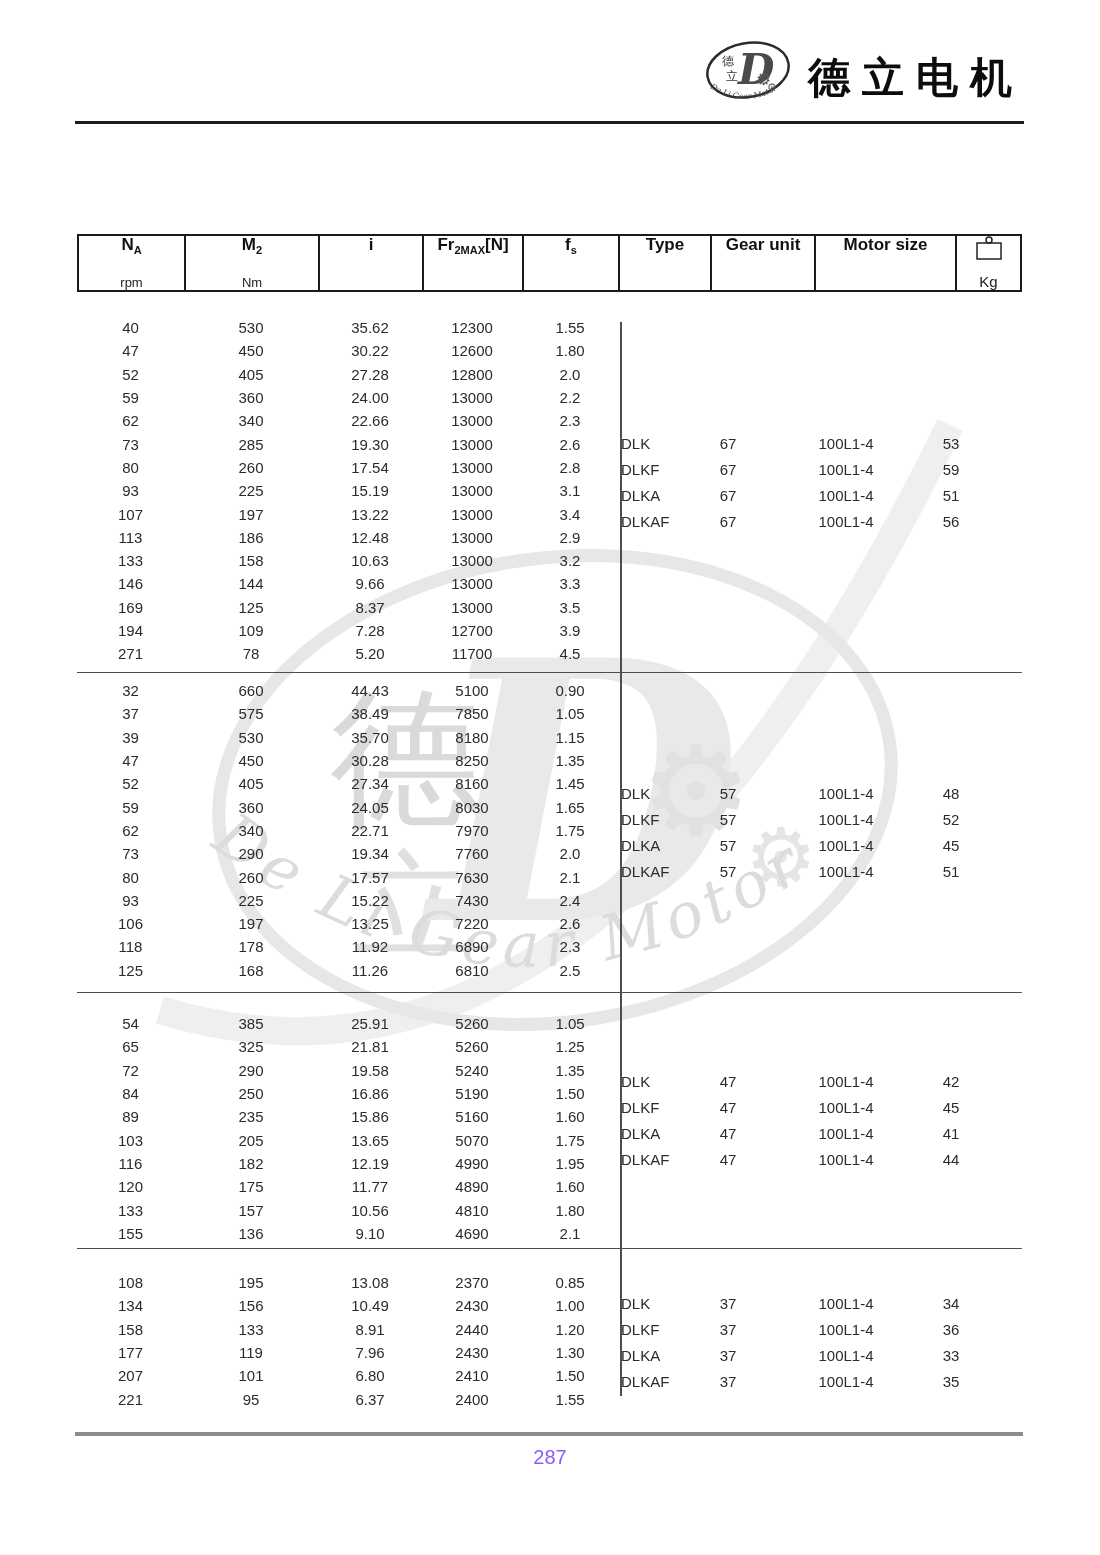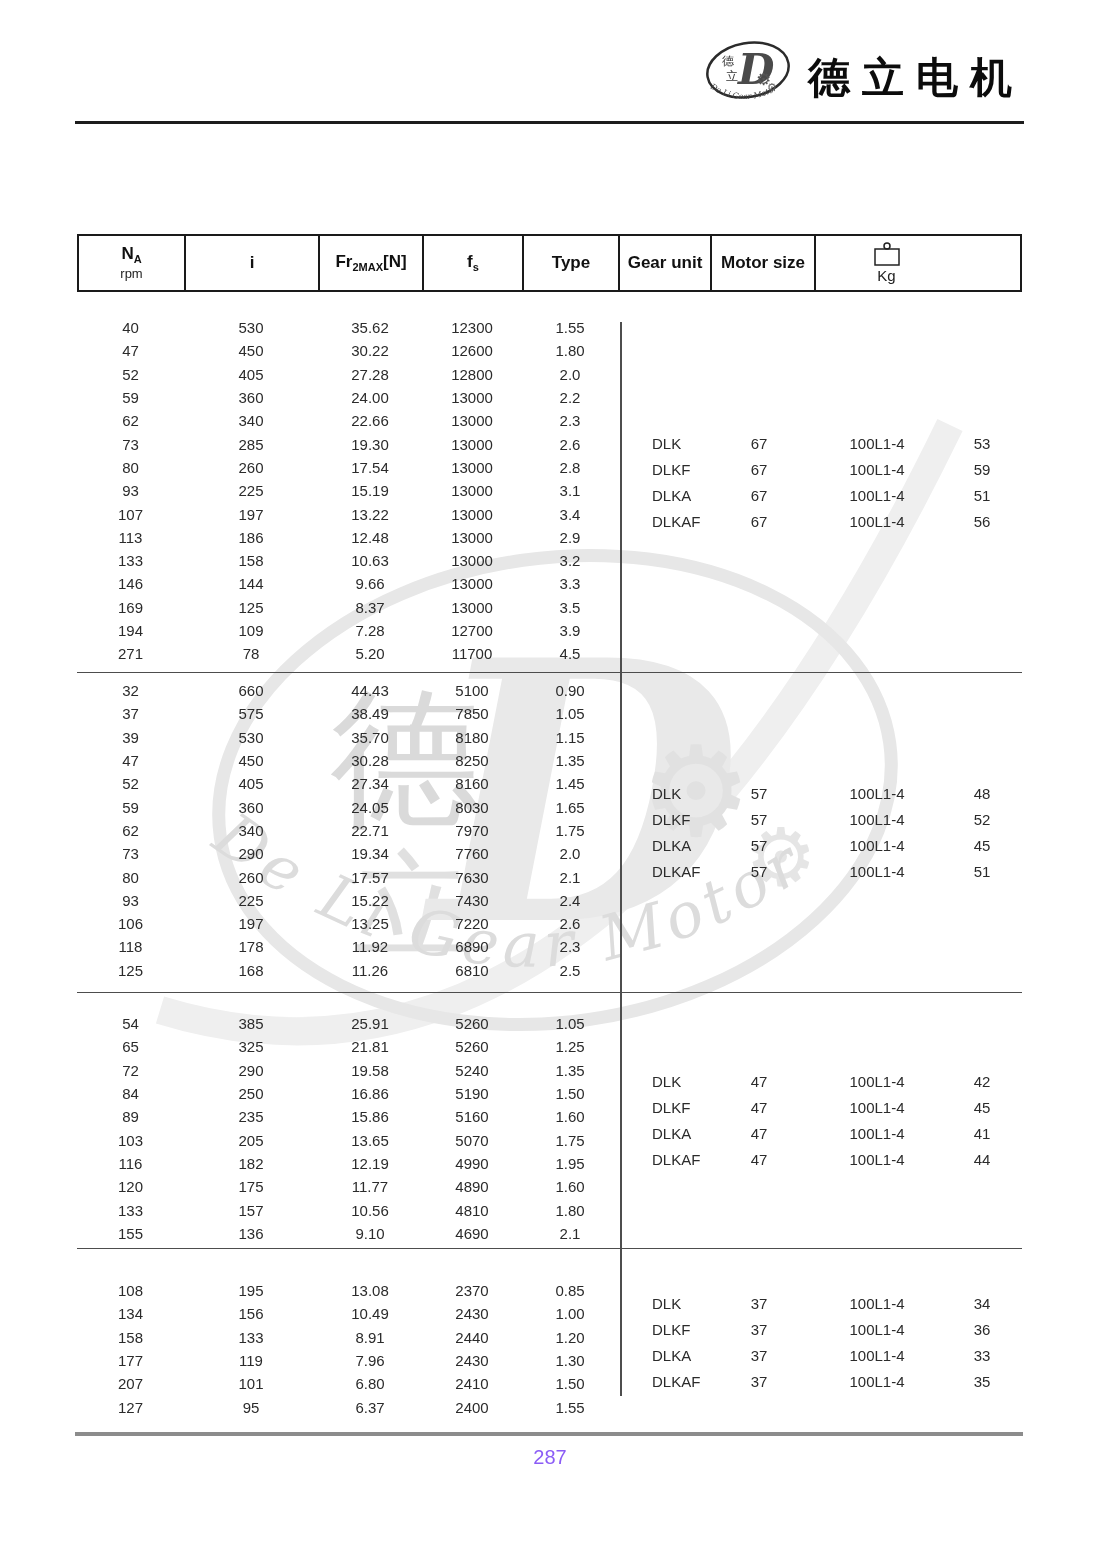--- a/index.html
+++ b/index.html
@@ -26,42 +26,42 @@
   .title-box .t-small sub { font-size:13px; }
   .title-box .t-big { font-size:31px; font-weight:bold; color:#111; letter-spacing:0.5px; }
   
   .col-header {
     position:absolute; left:77px; top:234px; width:945px; height:58px;
     border:2px solid #1a1a1a; display:grid; z-index:2;
     grid-template-columns:107px 134px 104px 100px 96px 92px 104px 141px auto;
   }
   .col-header .hcell {
     border-right:2px solid #1a1a1a; display:flex; flex-direction:column;
-    align-items:center; justify-content:center; line-height:1.05;
+    align-items:center; justify-content:space-between; line-height:1.05;
   }
   .col-header .hcell:last-child { border-right:none; }
   .hmain { font-size:17px; font-weight:bold; color:#111; }
   .hmain sub { font-size:11px; font-weight:bold; }
   .hunit { font-size:13px; color:#222; margin-top:1px; }
   .kgcell { gap:1px; }
   
   .data-area { position:absolute; left:77px; top:292px; width:945px; height:1143px; z-index:1; }
   .v-divider { position:absolute; left:543px; top:30px; width:2px; height:1074px; background:#4e4e4e; }
   .block { position:relative; width:100%; }
   .block-2, .block-3, .block-4 { border-top:1px solid #4d4d4d; }
   .block-1 { height:380px; padding-top:22px; }
   .block-2 { height:320px; padding-top:13px; }
   .block-3 { height:256px; padding-top:19px; }
   .block-4 { height:187px; padding-top:14px; }
   .left-rows { position:absolute; left:0; width:545px; }
   .block-1 .left-rows { top:24px; } .block-2 .left-rows { top:6px; }
-  .block-3 .left-rows { top:19px; } .block-4 .left-rows { top:30px; }
+  .block-3 .left-rows { top:19px; } .block-4 .left-rows { top:22px; }
   .drow { display:grid; grid-template-columns:107px 134px 104px 100px 96px; height:23.3px; align-items:center; }
   .drow span { text-align:center; font-size:15px; color:#2b2b2b; }
-  .right-group { position:absolute; left:543px; top:50%; transform:translateY(-50%); width:402px; }
+  .right-group { position:absolute; left:512px; top:50%; transform:translateY(-50%); width:402px; }
   .mrow { display:grid; grid-template-columns:96px 86px 150px 60px; height:26px; align-items:center; }
   .mrow span { text-align:center; font-size:15px; color:#2b2b2b; }
   .mrow span:first-child { text-align:left; padding-left:32px; }
   
   .bottom-rule { position:absolute; left:75px; width:948px; top:1432px; height:4px; background:#8c8c8c; z-index:2; }
   .page-number { position:absolute; left:0; width:1100px; top:1446px; text-align:center; font-size:20px; color:#8b5cf6; z-index:2; }
 </style>
 </head>
 <body>
 
@@ -102,20 +102,24 @@
   </div>
   <div class="header-rule"></div>
 
 
   <div class="col-header">
     <div class="hcell">
       <span class="hmain"><span>N</span><sub>A</sub></span>
       <span class="hunit">rpm</span>
     </div>
     <div class="hcell">
+      <span class="hmain"><span>M</span><sub>2</sub></span>
+      <span class="hunit">Nm</span>
+    </div>
+    <div class="hcell">
       <span class="hmain">i</span>
     </div>
     <div class="hcell">
       <span class="hmain"><span>Fr</span><sub>2MAX</sub><span>[N]</span></span>
     </div>
     <div class="hcell">
       <span class="hmain"><span>f</span><sub>s</sub></span>
     </div>
     <div class="hcell">
       <span class="hmain">Type</span>
@@ -524,21 +528,21 @@
             <span>1.30</span>
           </div>
           <div class="drow">
             <span>207</span>
             <span>101</span>
             <span>6.80</span>
             <span>2410</span>
             <span>1.50</span>
           </div>
           <div class="drow">
-            <span>127</span>
+            <span>221</span>
             <span>95</span>
             <span>6.37</span>
             <span>2400</span>
             <span>1.55</span>
           </div>
         </div>
       <div class="right-group">
           <div class="mrow">
             <span>DLK</span>
             <span>37</span>

